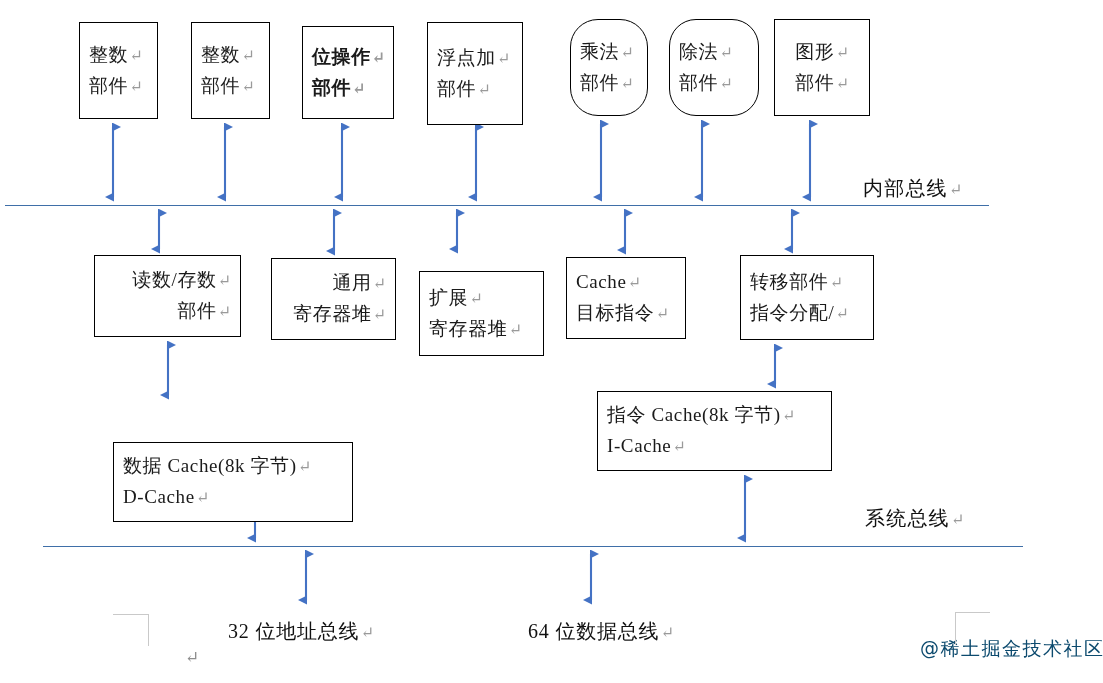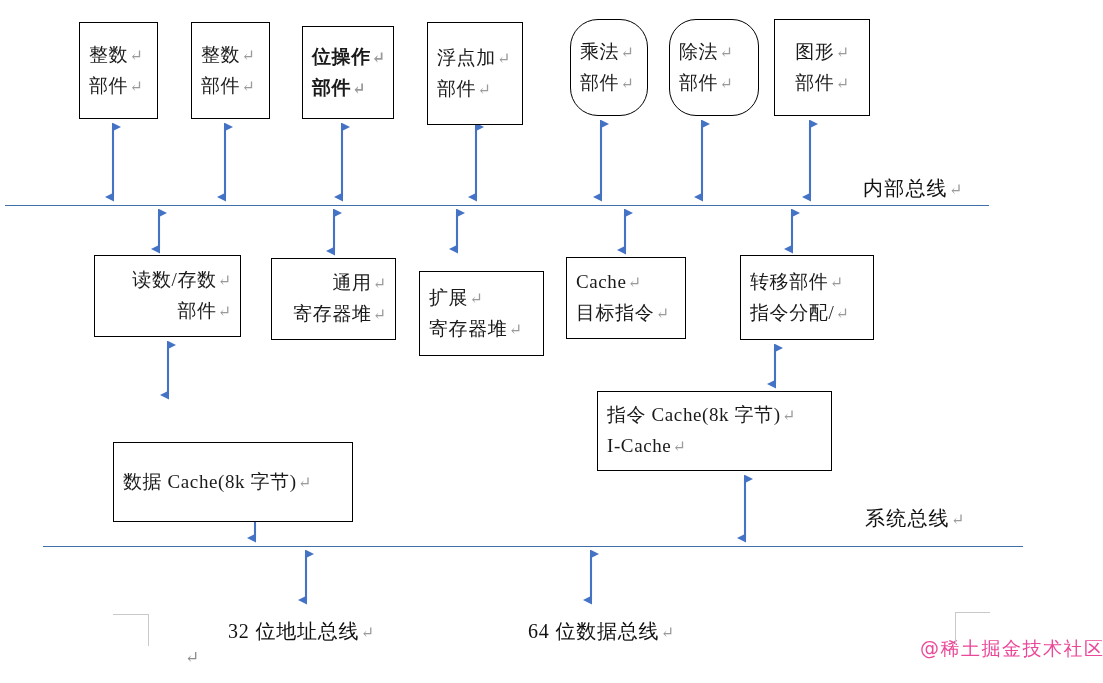--- a/index.html
+++ b/index.html
@@ -75,21 +75,21 @@
     border-right: none;
   }
   .stray-pilcrow {
     position: absolute;
     color: #8f8f8f;
     font-size: 17px;
   }
   .watermark {
     position: absolute;
     font-size: 19px;
-    color: #ec4899;
+    color: #0c4a6e;
     letter-spacing: 1.5px;
     white-space: nowrap;
     font-family: "DejaVu Sans", "Liberation Sans", sans-serif;
   }
 </style>
 </head>
 <body>
 
 <div id="canvas">
 
@@ -173,20 +173,21 @@
       <div class="unit-box" style="left: 566px; top: 257px; width: 120px; height: 82px;">
         <span class="ln">Cache<span class="pilcrow">↵</span></span>
         <span class="ln">目标指令<span class="pilcrow">↵</span></span>
       </div>
       <div class="unit-box" style="left: 740px; top: 255px; width: 134px; height: 85px;">
         <span class="ln">转移部件<span class="pilcrow">↵</span></span>
         <span class="ln">指令分配/<span class="pilcrow">↵</span></span>
       </div>
       <div class="unit-box" style="left: 113px; top: 402px; width: 240px; height: 80px; margin-top: 40px;">
         <span class="ln">数据 Cache(8k 字节)<span class="pilcrow">↵</span></span>
+        <span class="ln">D-Cache<span class="pilcrow">↵</span></span>
       </div>
       <div class="unit-box" style="left: 597px; top: 391px; width: 235px; height: 80px;">
         <span class="ln">指令 Cache(8k 字节)<span class="pilcrow">↵</span></span>
         <span class="ln">I-Cache<span class="pilcrow">↵</span></span>
       </div>
     </div>
 
   <div id="label-layer">
       <div class="bus-label" style="left: 863px; top: 175px;">内部总线<span class="pilcrow">↵</span></div>
       <div class="bus-label" style="left: 865px; top: 505px;">系统总线<span class="pilcrow">↵</span></div>

